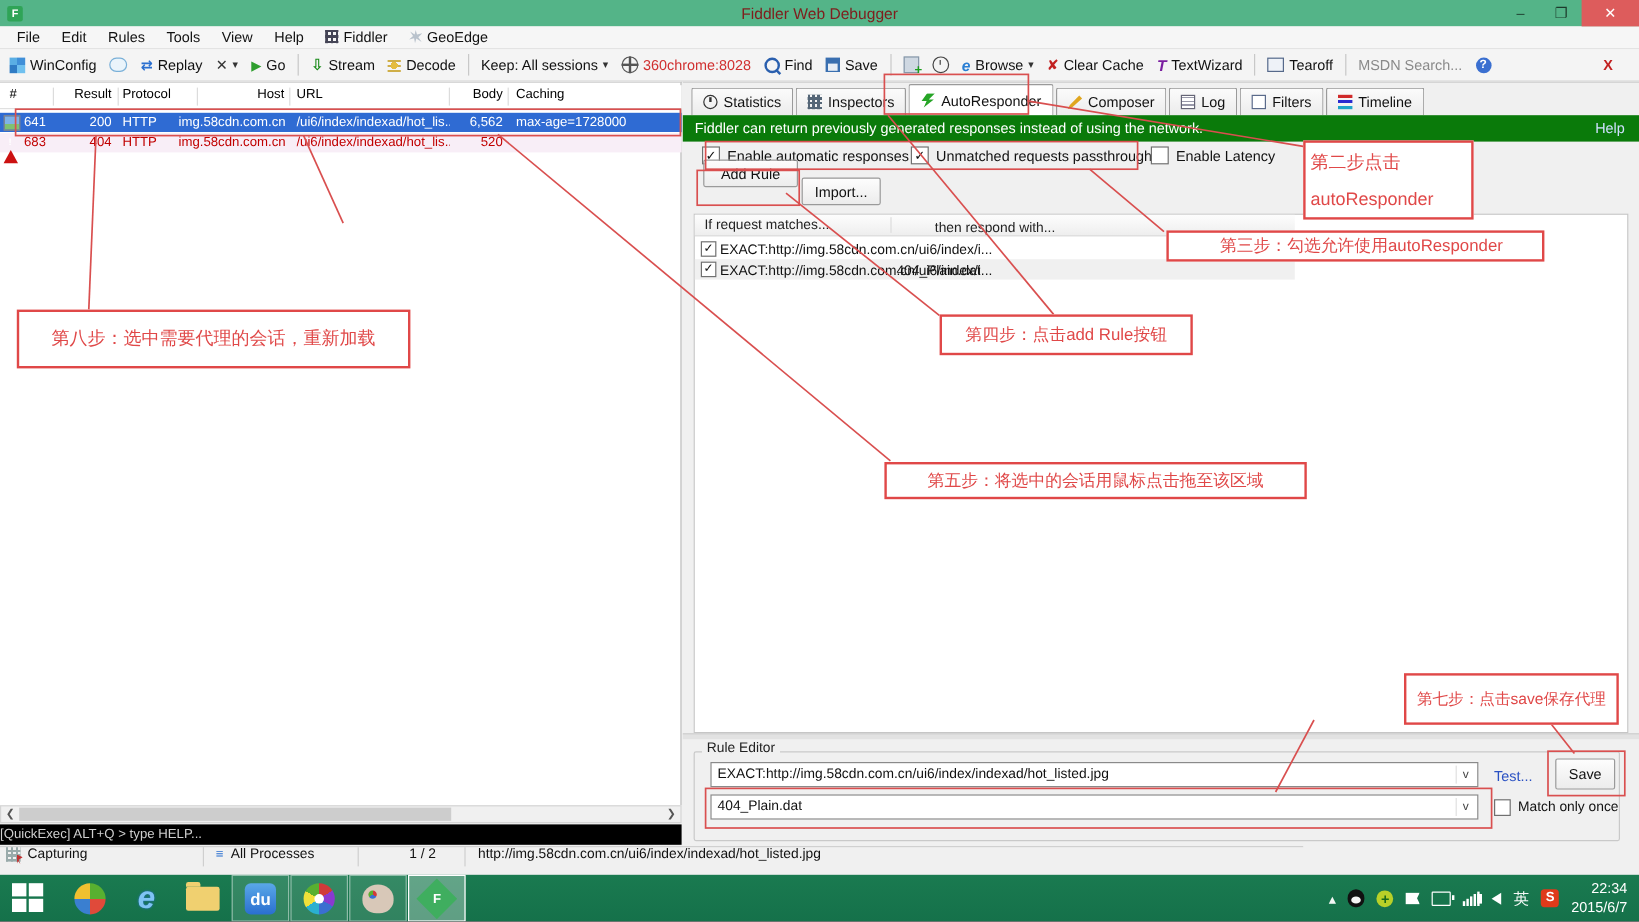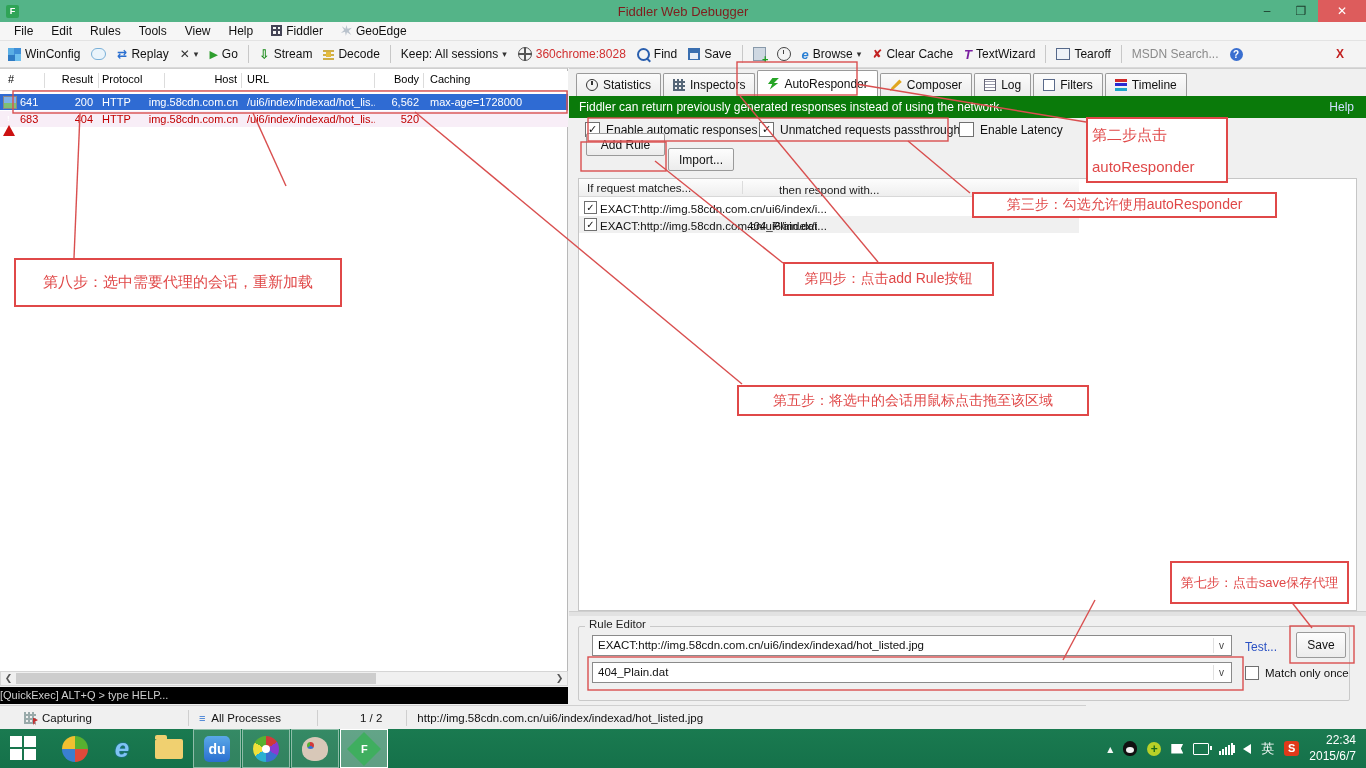--- a/index.html
+++ b/index.html
@@ -75,21 +75,21 @@
   .ic-warn{width:0;height:0;border-left:6px solid transparent;border-right:6px solid transparent;border-bottom:11px solid #cc1111;position:relative;}
   .ic-warn:after{content:"!";position:absolute;left:-2px;top:1px;color:#fff;font-size:8px;font-weight:bold;}
   
   .hscroll{left:0;top:671px;width:568px;height:15px;background:#f0f0f0;border:1px solid #d5d5d5;box-sizing:border-box;}
   .hs-arrow{position:absolute;top:0;width:15px;height:13px;color:#555;font-size:9px;text-align:center;line-height:13px;}
   .hs-thumb{position:absolute;left:15px;top:1px;width:360px;height:11px;background:#cdcdcd;}
   .quickexec{left:0;top:687px;width:568px;height:17px;background:#000;color:#cfcfcf;
              line-height:17px;box-sizing:border-box;font-size:11px;}
   
   .statusbar{left:0;top:705px;width:1086px;height:24px;background:#f0f0f0;border-top:1px solid #d0d0d0;
-             display:flex;align-items:center;font-size:11.5px;color:#111;box-sizing:border-box;padding-left:19px;}
+             display:flex;font-size:11.5px;color:#111;box-sizing:border-box;}
   .sb-sep{width:1px;height:16px;background:#cfcfcf;}
   .ic-capt{width:12px;height:12px;margin:0 6px 0 5px;background:
      repeating-linear-gradient(0deg,#9aa 0 2px,transparent 2px 4px),
      repeating-linear-gradient(90deg,#9aa 0 2px,transparent 2px 4px);position:relative;}
   .ic-capt:after{content:"";position:absolute;right:-2px;bottom:-2px;width:5px;height:8px;background:#c03030;clip-path:polygon(0 0,100% 30%,30% 55%,60% 100%,20% 70%,0 100%);}
   .ic-proc{color:#2a6fd0;font-size:11px;margin:0 6px 0 10px;}
   
   .right-panel{left:569px;top:68px;width:797px;height:603px;background:#f0f0f0;border-top:1px solid #cfcfcf;box-sizing:border-box;}
   .tabs{position:absolute;left:7px;top:1px;height:26px;display:flex;align-items:flex-end;gap:2px;}
   .tab{height:22px;display:flex;align-items:center;gap:5px;padding:0 9px;background:linear-gradient(#fbfbfb,#ececec);
@@ -494,19 +494,19 @@
       <rect x="581" y="142" width="85" height="29"></rect>
       <rect x="1290" y="626" width="64" height="37"></rect>
       <rect x="588" y="657" width="655" height="33"></rect>
     </g>
   </svg>
 
   <div class="ann" style="left:1086px;top:117px;width:142px;height:66px;font-size:15px;flex-direction:column;align-items:flex-start;justify-content:space-around;padding-left:4px;box-sizing:border-box;">
     <span>第二步点击</span>
     <span>autoResponder</span>
   </div>
-  <div class="ann" style="left:972px;top:192px;width:301px;height:22px;font-size:14px;">第三步：勾选允许使用autoResponder</div>
+  <div class="ann" style="left:972px;top:192px;width:301px;height:22px;font-size:14px;padding-left:10px;">第三步：勾选允许使用autoResponder</div>
   <div class="ann" style="left:783px;top:262px;width:207px;height:30px;font-size:14px;">第四步：点击add Rule按钮</div>
   <div class="ann" style="left:737px;top:385px;width:348px;height:27px;font-size:14px;">第五步：将选中的会话用鼠标点击拖至该区域</div>
   <div class="ann" style="left:1170px;top:561px;width:175px;height:39px;font-size:13px;">第七步：点击save保存代理</div>
   <div class="ann" style="left:14px;top:258px;width:324px;height:45px;font-size:15px;">第八步：选中需要代理的会话，重新加载</div>
 
 </div>
 
 </body></html>

